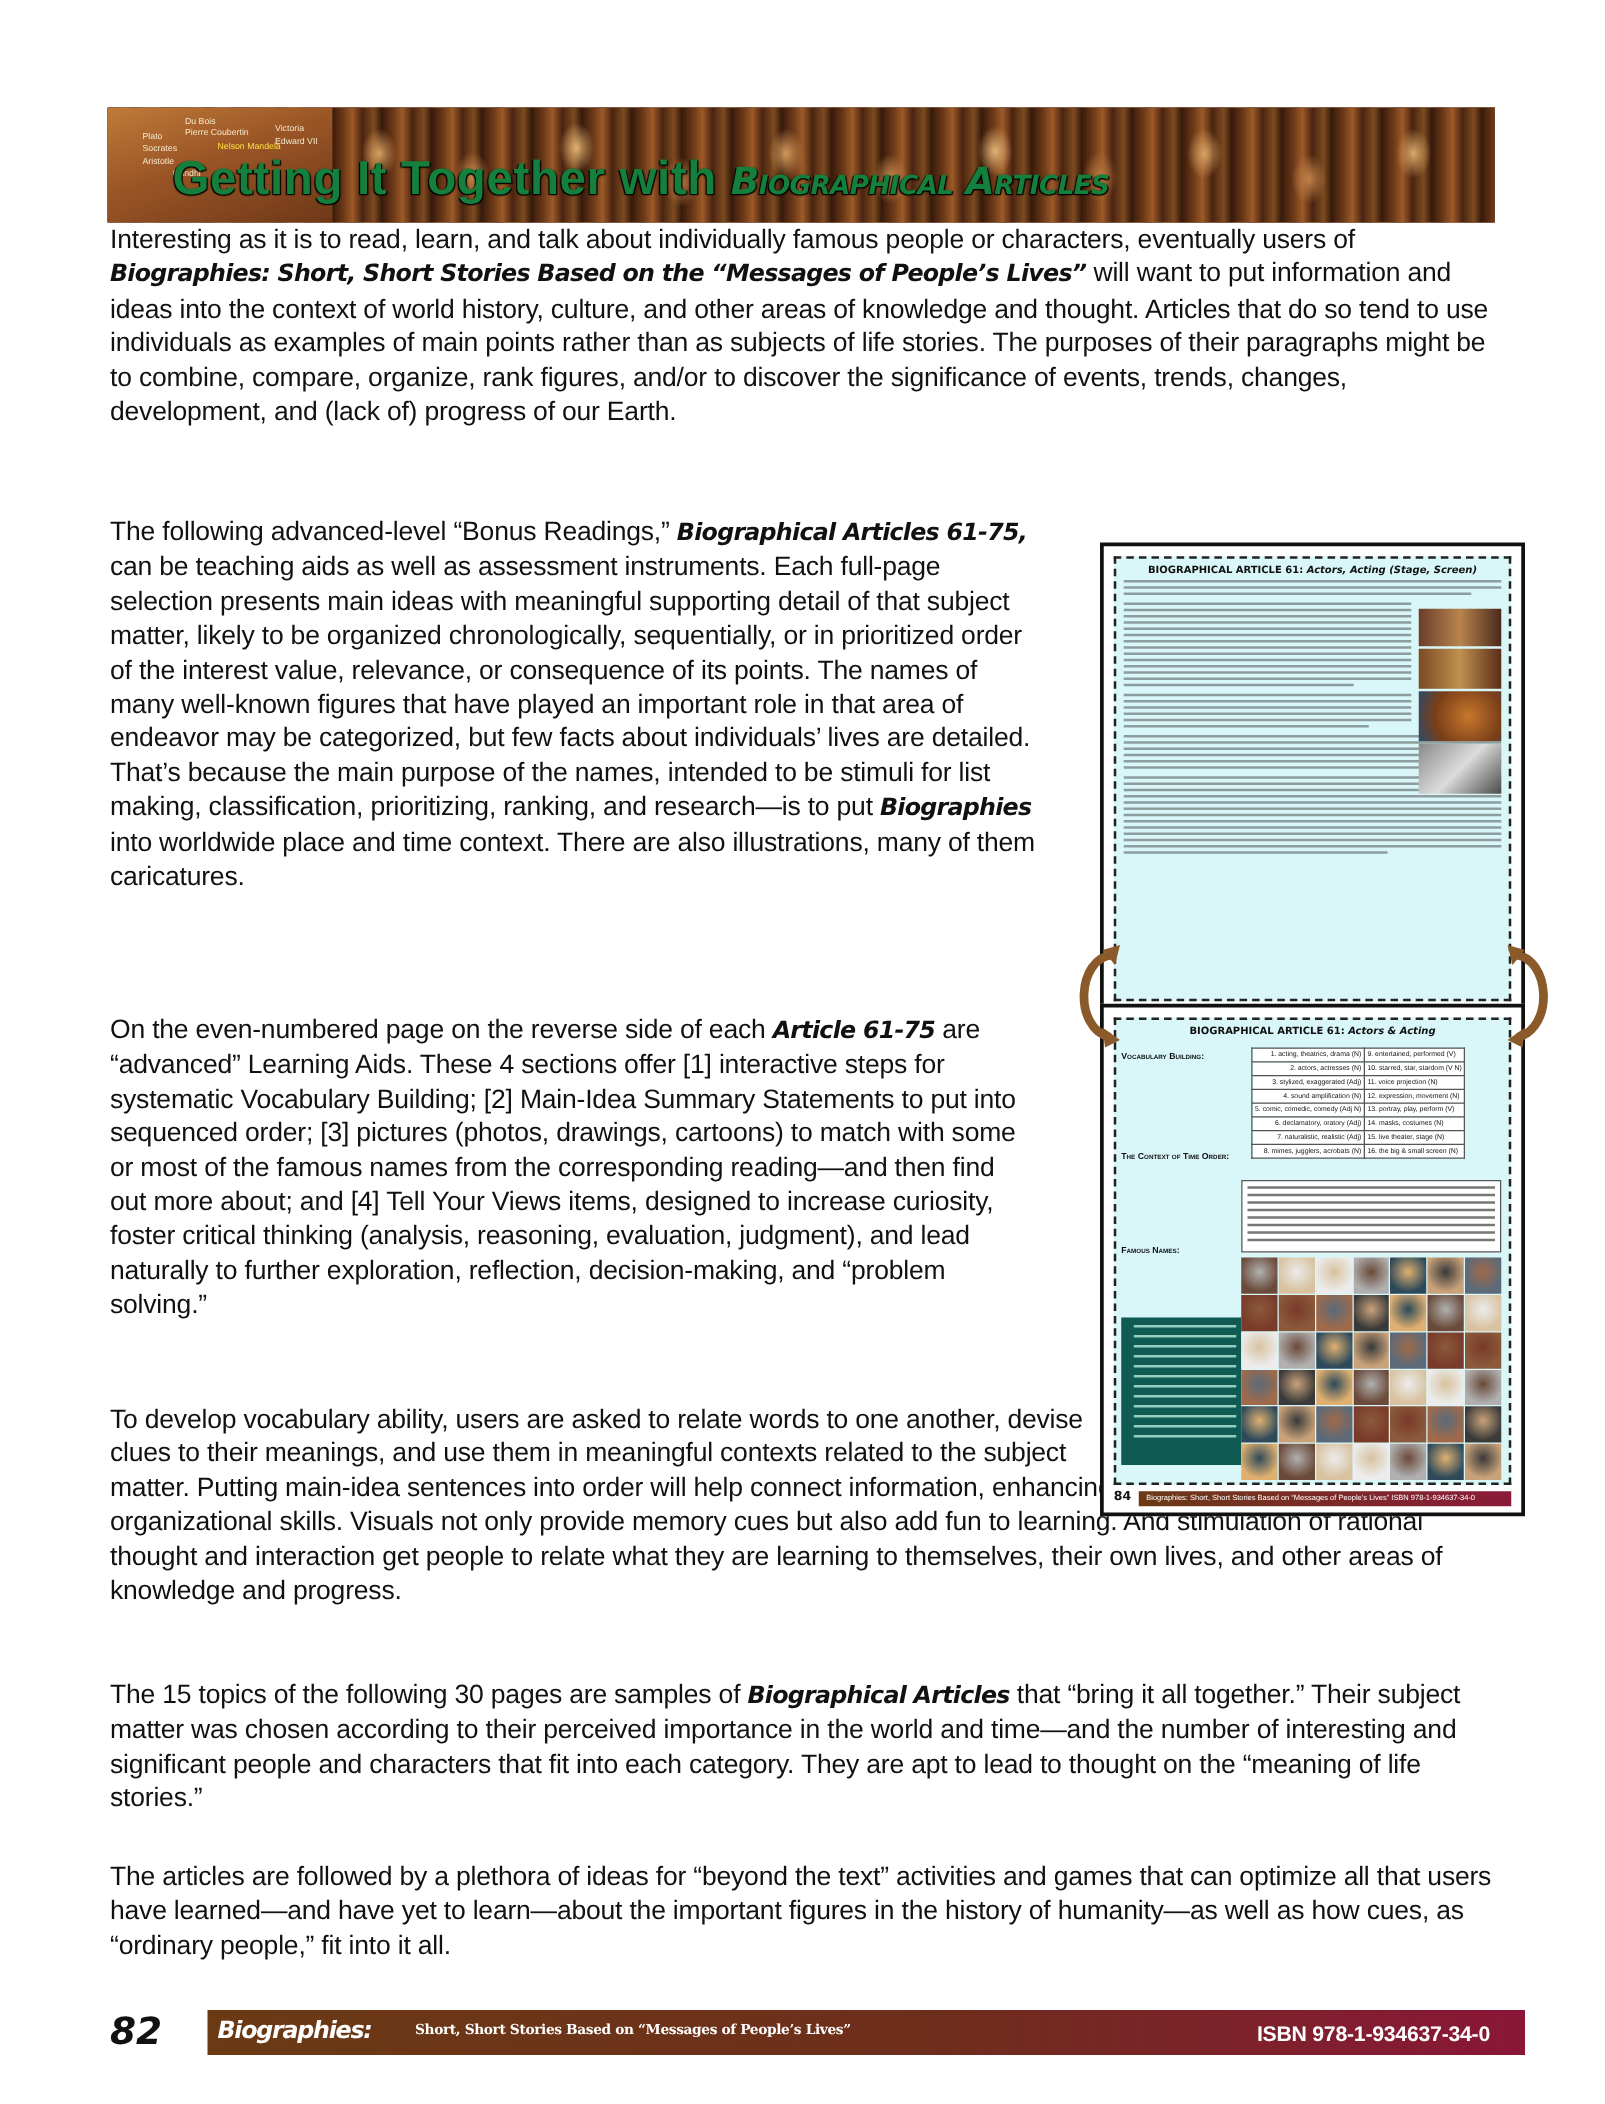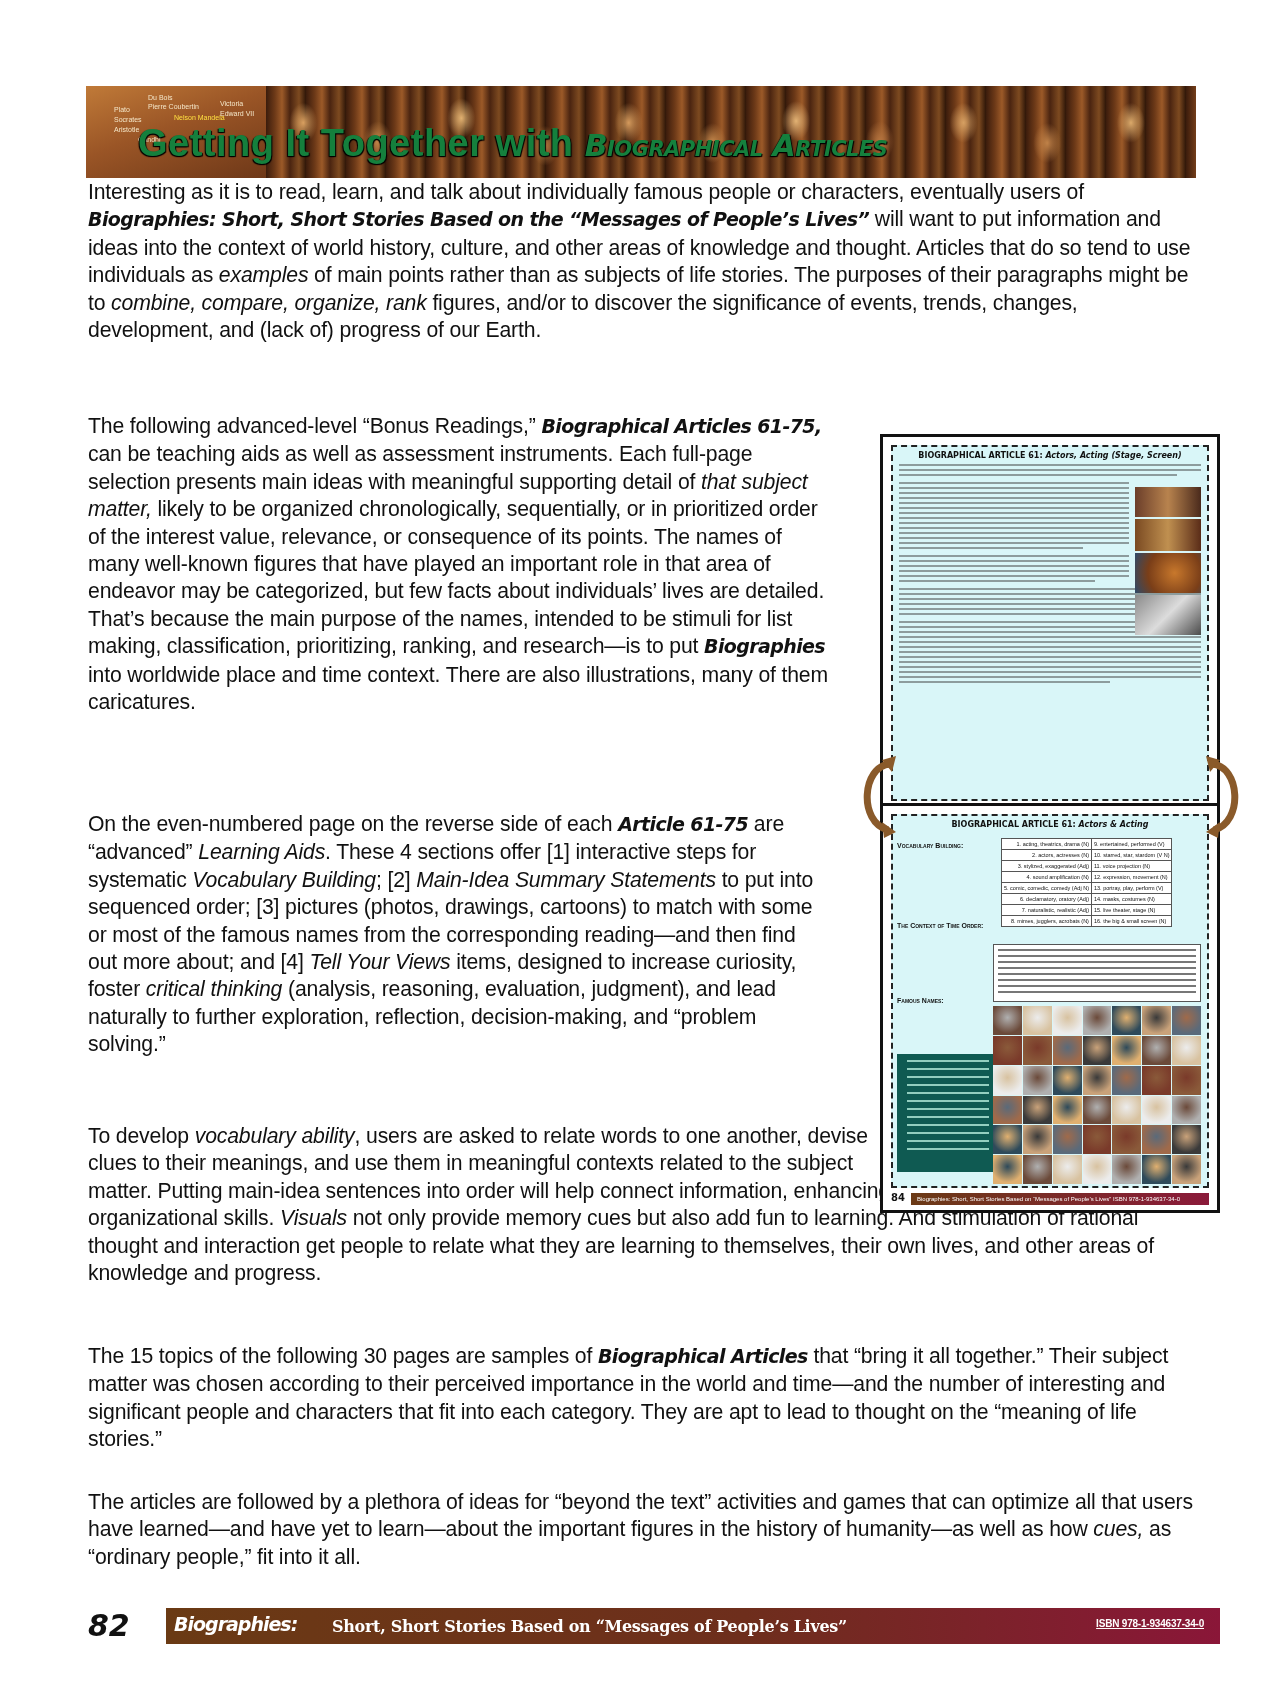--- a/index.html
+++ b/index.html
@@ -35,21 +35,21 @@
     color:#15803d; letter-spacing:0.5px; white-space:nowrap;
     text-shadow: 1px 1px 1px #000, -1px 1px 1px #000; z-index:2; }
   .banner-title .sc { font-family:"DejaVu Sans", sans-serif; font-weight:bold; font-size:30px;
     font-variant:small-caps; letter-spacing:-0.5px; font-style:italic; }
 
   
   .para { position:absolute; left:88px; font-size:21.2px; line-height:27.4px; color:#111;
     letter-spacing:-0.15px; }
   .bk { font-family:"DejaVu Sans", sans-serif; font-weight:bold; font-style:italic;
     font-size:19px; letter-spacing:-0.6px; }
-  .it { font-style:italic; }
+  .it { }
 
   
   .thumb { position:absolute; background:#fff; border:3px solid #111; box-sizing:border-box; }
   .thumb .dash { position:absolute; left:8px; right:8px; top:8px; bottom:22px;
     border:2px dashed #222; background:#d9f6f8; box-sizing:border-box; overflow:hidden; }
   .thumb .thumb-title { text-align:center; font-family:"DejaVu Sans", sans-serif; font-weight:bold;
     font-size:8px; margin-top:4px; white-space:nowrap; }
   .thumb .thumb-title i { font-style:italic; }
   .thumb .fake-lines { margin:4px 6px 0 6px; }
   .thumb .fake-lines div { height:2px; background:#7f8c8d; margin-bottom:3px; opacity:0.85; }
@@ -76,22 +76,22 @@
 
   
   .page-num { position:absolute; left:88px; top:1608px; font-family:"DejaVu Sans", sans-serif; font-weight:bold;
     font-style:italic; font-size:30px; color:#111; }
   .footer-bar-main { position:absolute; left:166px; top:1608px; width:1054px; height:36px;
     background:linear-gradient(90deg,#6a3a14 0%, #6e2e1c 55%, #8a1638 100%); color:#fff;
     white-space:nowrap; }
   .footer-bar-main .fb-brand { position:absolute; left:8px; top:5px; font-family:"DejaVu Sans", sans-serif;
     font-weight:bold; font-style:italic; font-size:19px; letter-spacing:-1px; }
   .footer-bar-main .fb-sub { position:absolute; left:166px; top:9px; font-family:"DejaVu Serif", serif;
-    font-weight:bold; font-size:16px; letter-spacing:-0.3px; }
-  .footer-bar-main .fb-isbn { position:absolute; right:16px; top:10px; font-size:10px; font-weight:bold; letter-spacing:-0.2px;text-decoration:underline; }
+    font-weight:bold; font-size:11px; letter-spacing:-0.3px; }
+  .footer-bar-main .fb-isbn { position:absolute; right:28px; top:10px; font-size:17px; font-weight:bold; letter-spacing:-0.2px; }
 </style>
 </head>
 <body>
 
 <div class="banner">
   <div class="left-panel"></div>
   <div class="crowd"></div>
   <div class="tiny-labels">
     <span style="left:28px;top:20px">Plato</span>
     <span style="left:28px;top:30px">Socrates</span>

